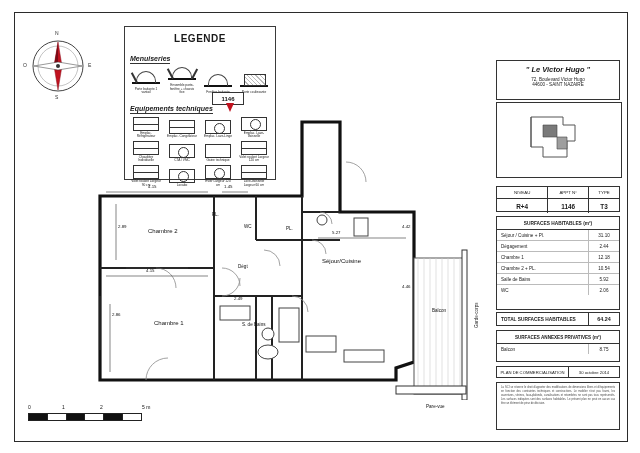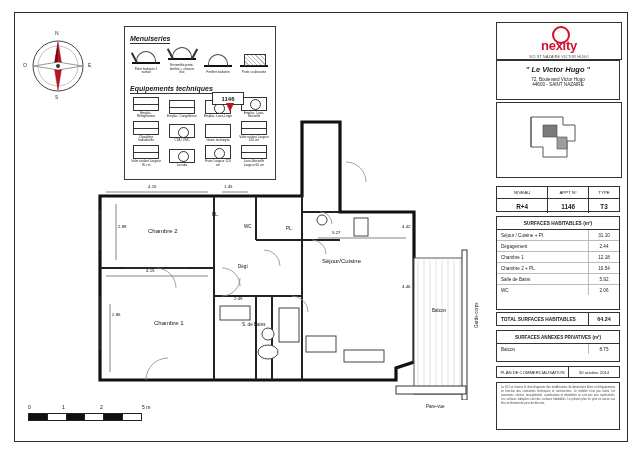--- a/index.html
+++ b/index.html
@@ -117,20 +117,21 @@
       <polygon points="12,36 36,32 60,36 36,40" fill="#fff" stroke="#333" stroke-width=".5"></polygon>
       <circle cx="36" cy="36" r="2" fill="#333"></circle>
     </svg>
     <span class="lbl n">N</span>
     <span class="lbl s">S</span>
     <span class="lbl e">E</span>
     <span class="lbl o">O</span>
   </div>
 
   <div class="legend">
+    <h2>LEGENDE</h2>
     <div><span class="sub">Menuiseries</span></div>
     <div class="row">
       <div class="cell">
         <div class="sym">
             <span class="wall"></span>
             <span class="arc"></span>
             <span class="leaf"></span>
           </div>
         <span class="cap">Porte battante 1 vantail</span>
       </div>
@@ -244,25 +245,20 @@
       <div class="cell">
           <div class="eq">
             <span class="r"></span>
             <span class="ln"></span>
           </div>
           <span class="cap">Lave-Vaisselle Largeur 60 cm</span>
         </div>
     </div>
   </div>
 
-  <div class="brand">
-    <div class="redring"></div>
-    <div class="logo" style="margin-top:14px;">nexity</div>
-    <div class="tag">SCI ST NAZAIRE VICTOR HUGO</div>
-  </div>
 
   <div class="addr">
     <div class="t1">" Le Victor Hugo "</div>
     <div class="t2">72, Boulevard Victor Hugo</div>
     <div class="t3">44600 - SAINT NAZAIRE</div>
   </div>
 
   <div class="vign">
     <svg class="mini" viewBox="0 0 62 56">
       <path d="M8 6 L40 6 L40 14 L52 14 L52 30 L44 30 L44 46 L20 46 L20 36 L8 36 Z" fill="#ffffff" stroke="#555" stroke-width="1"></path>

